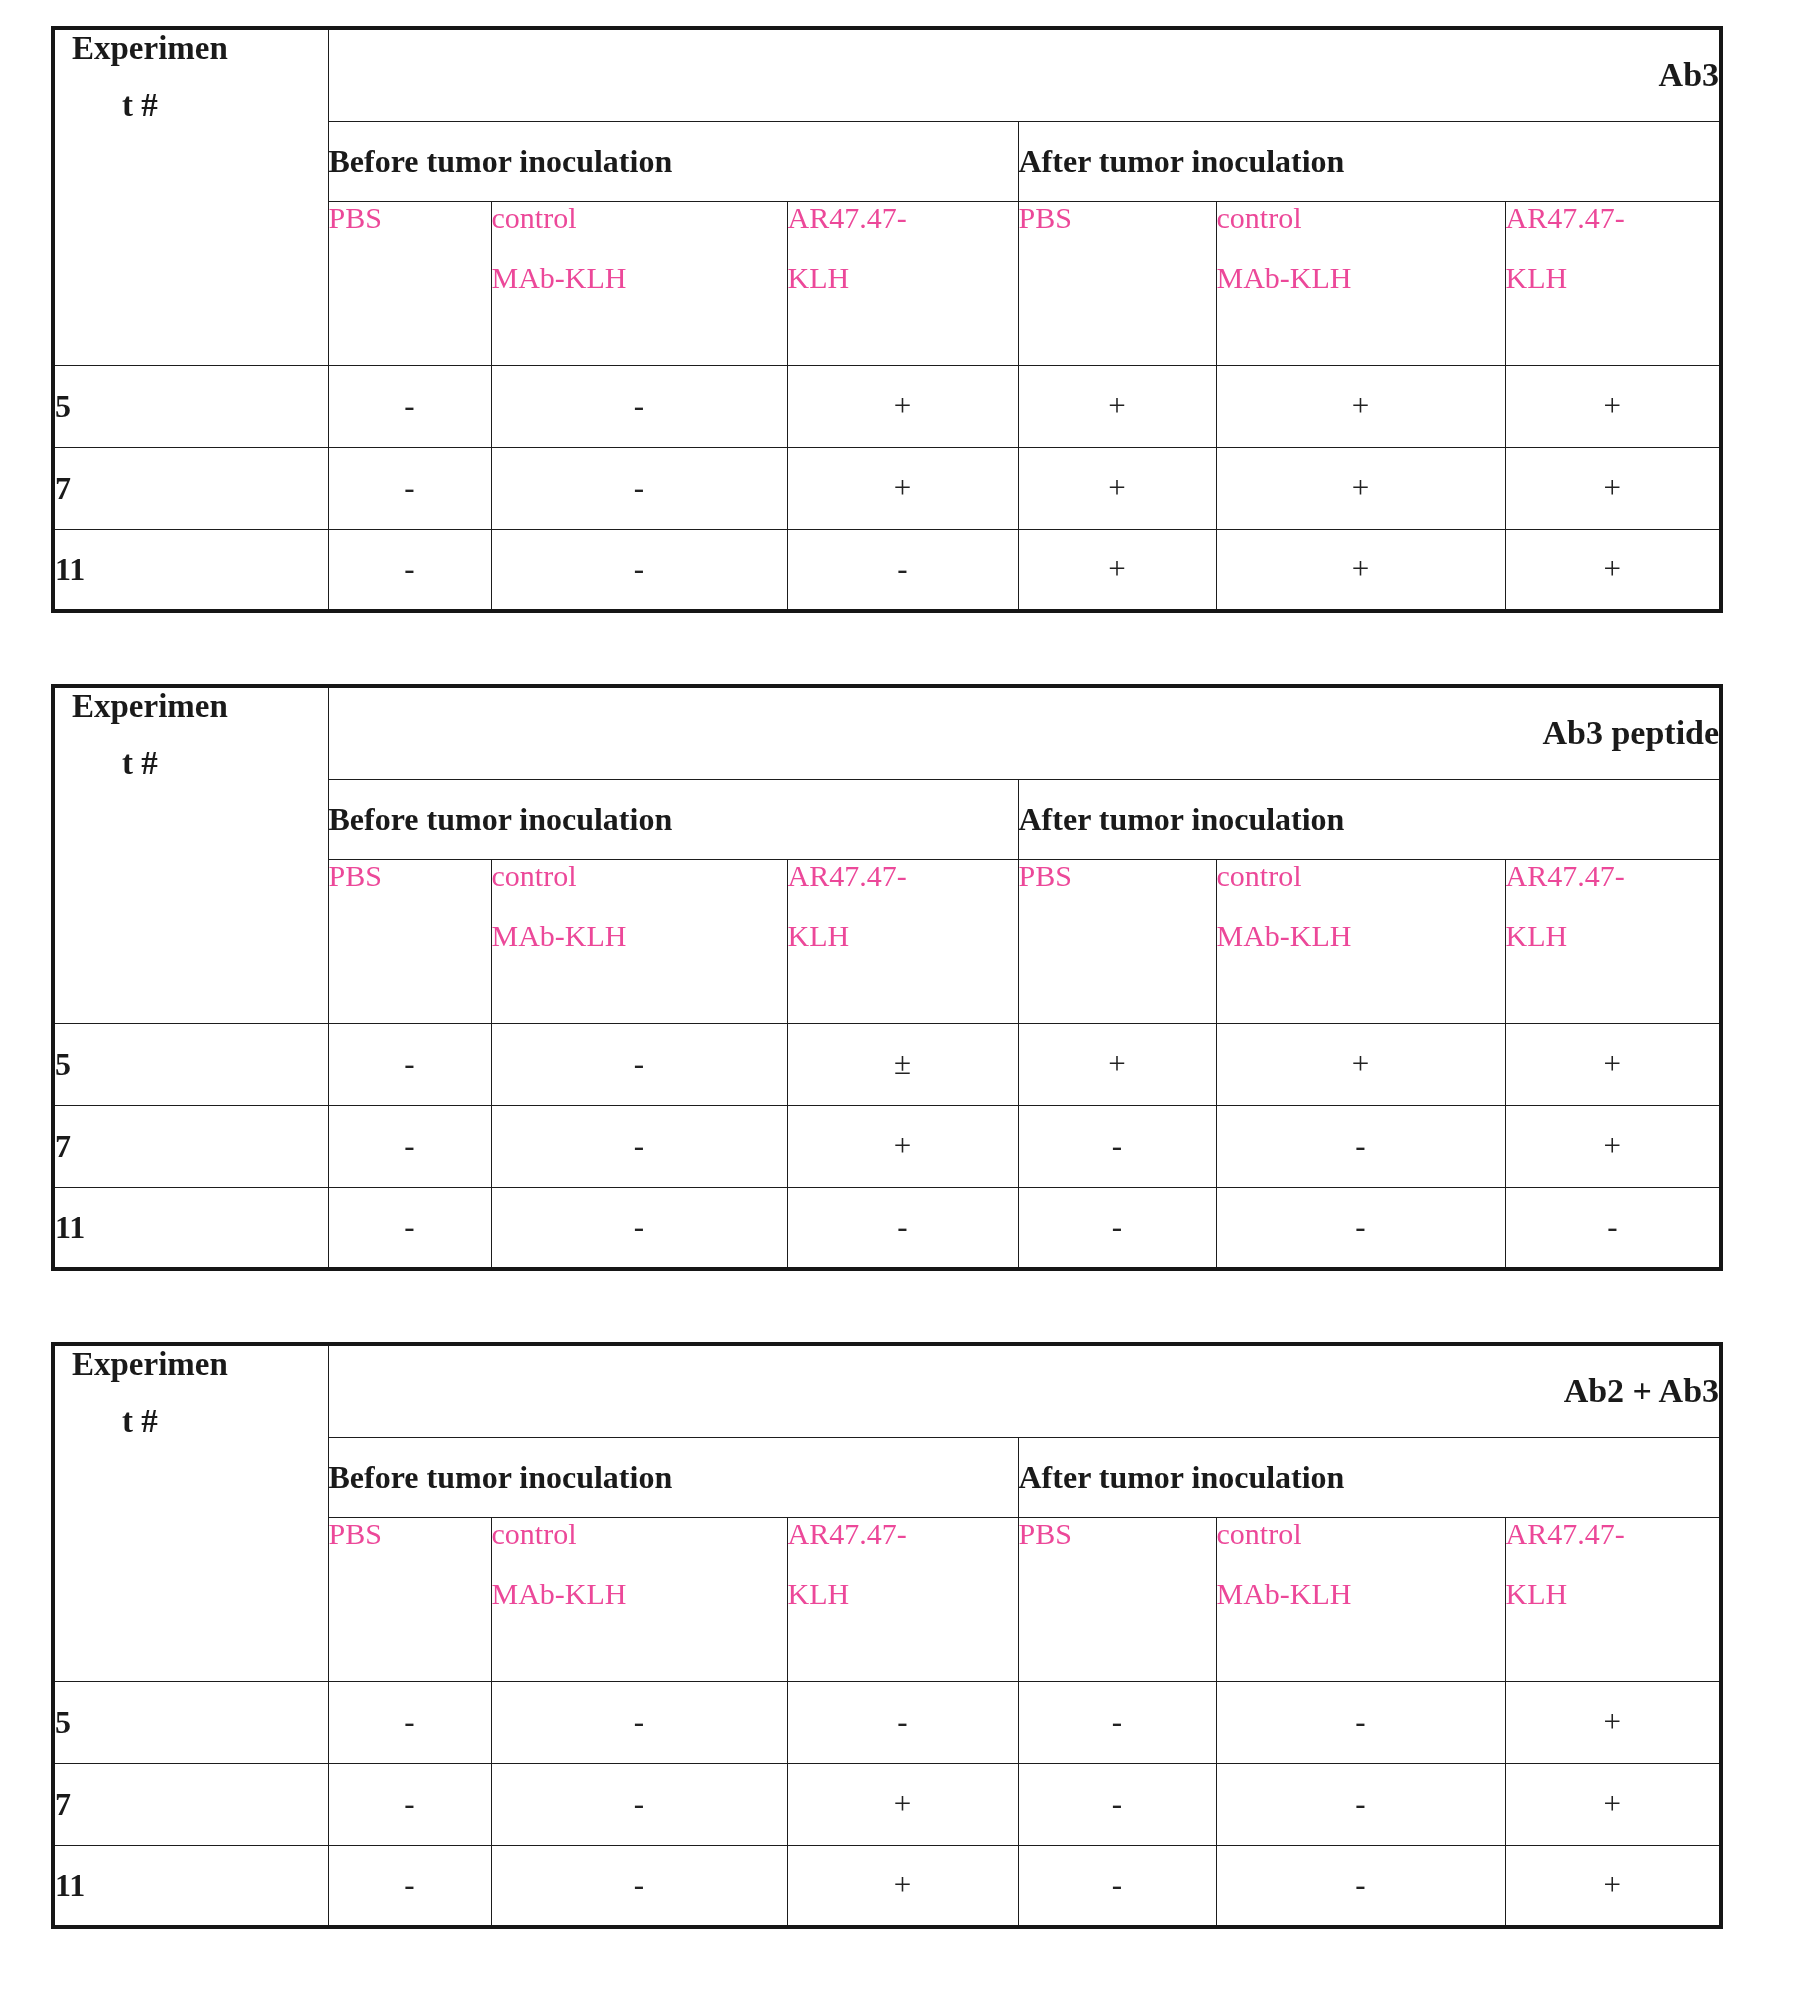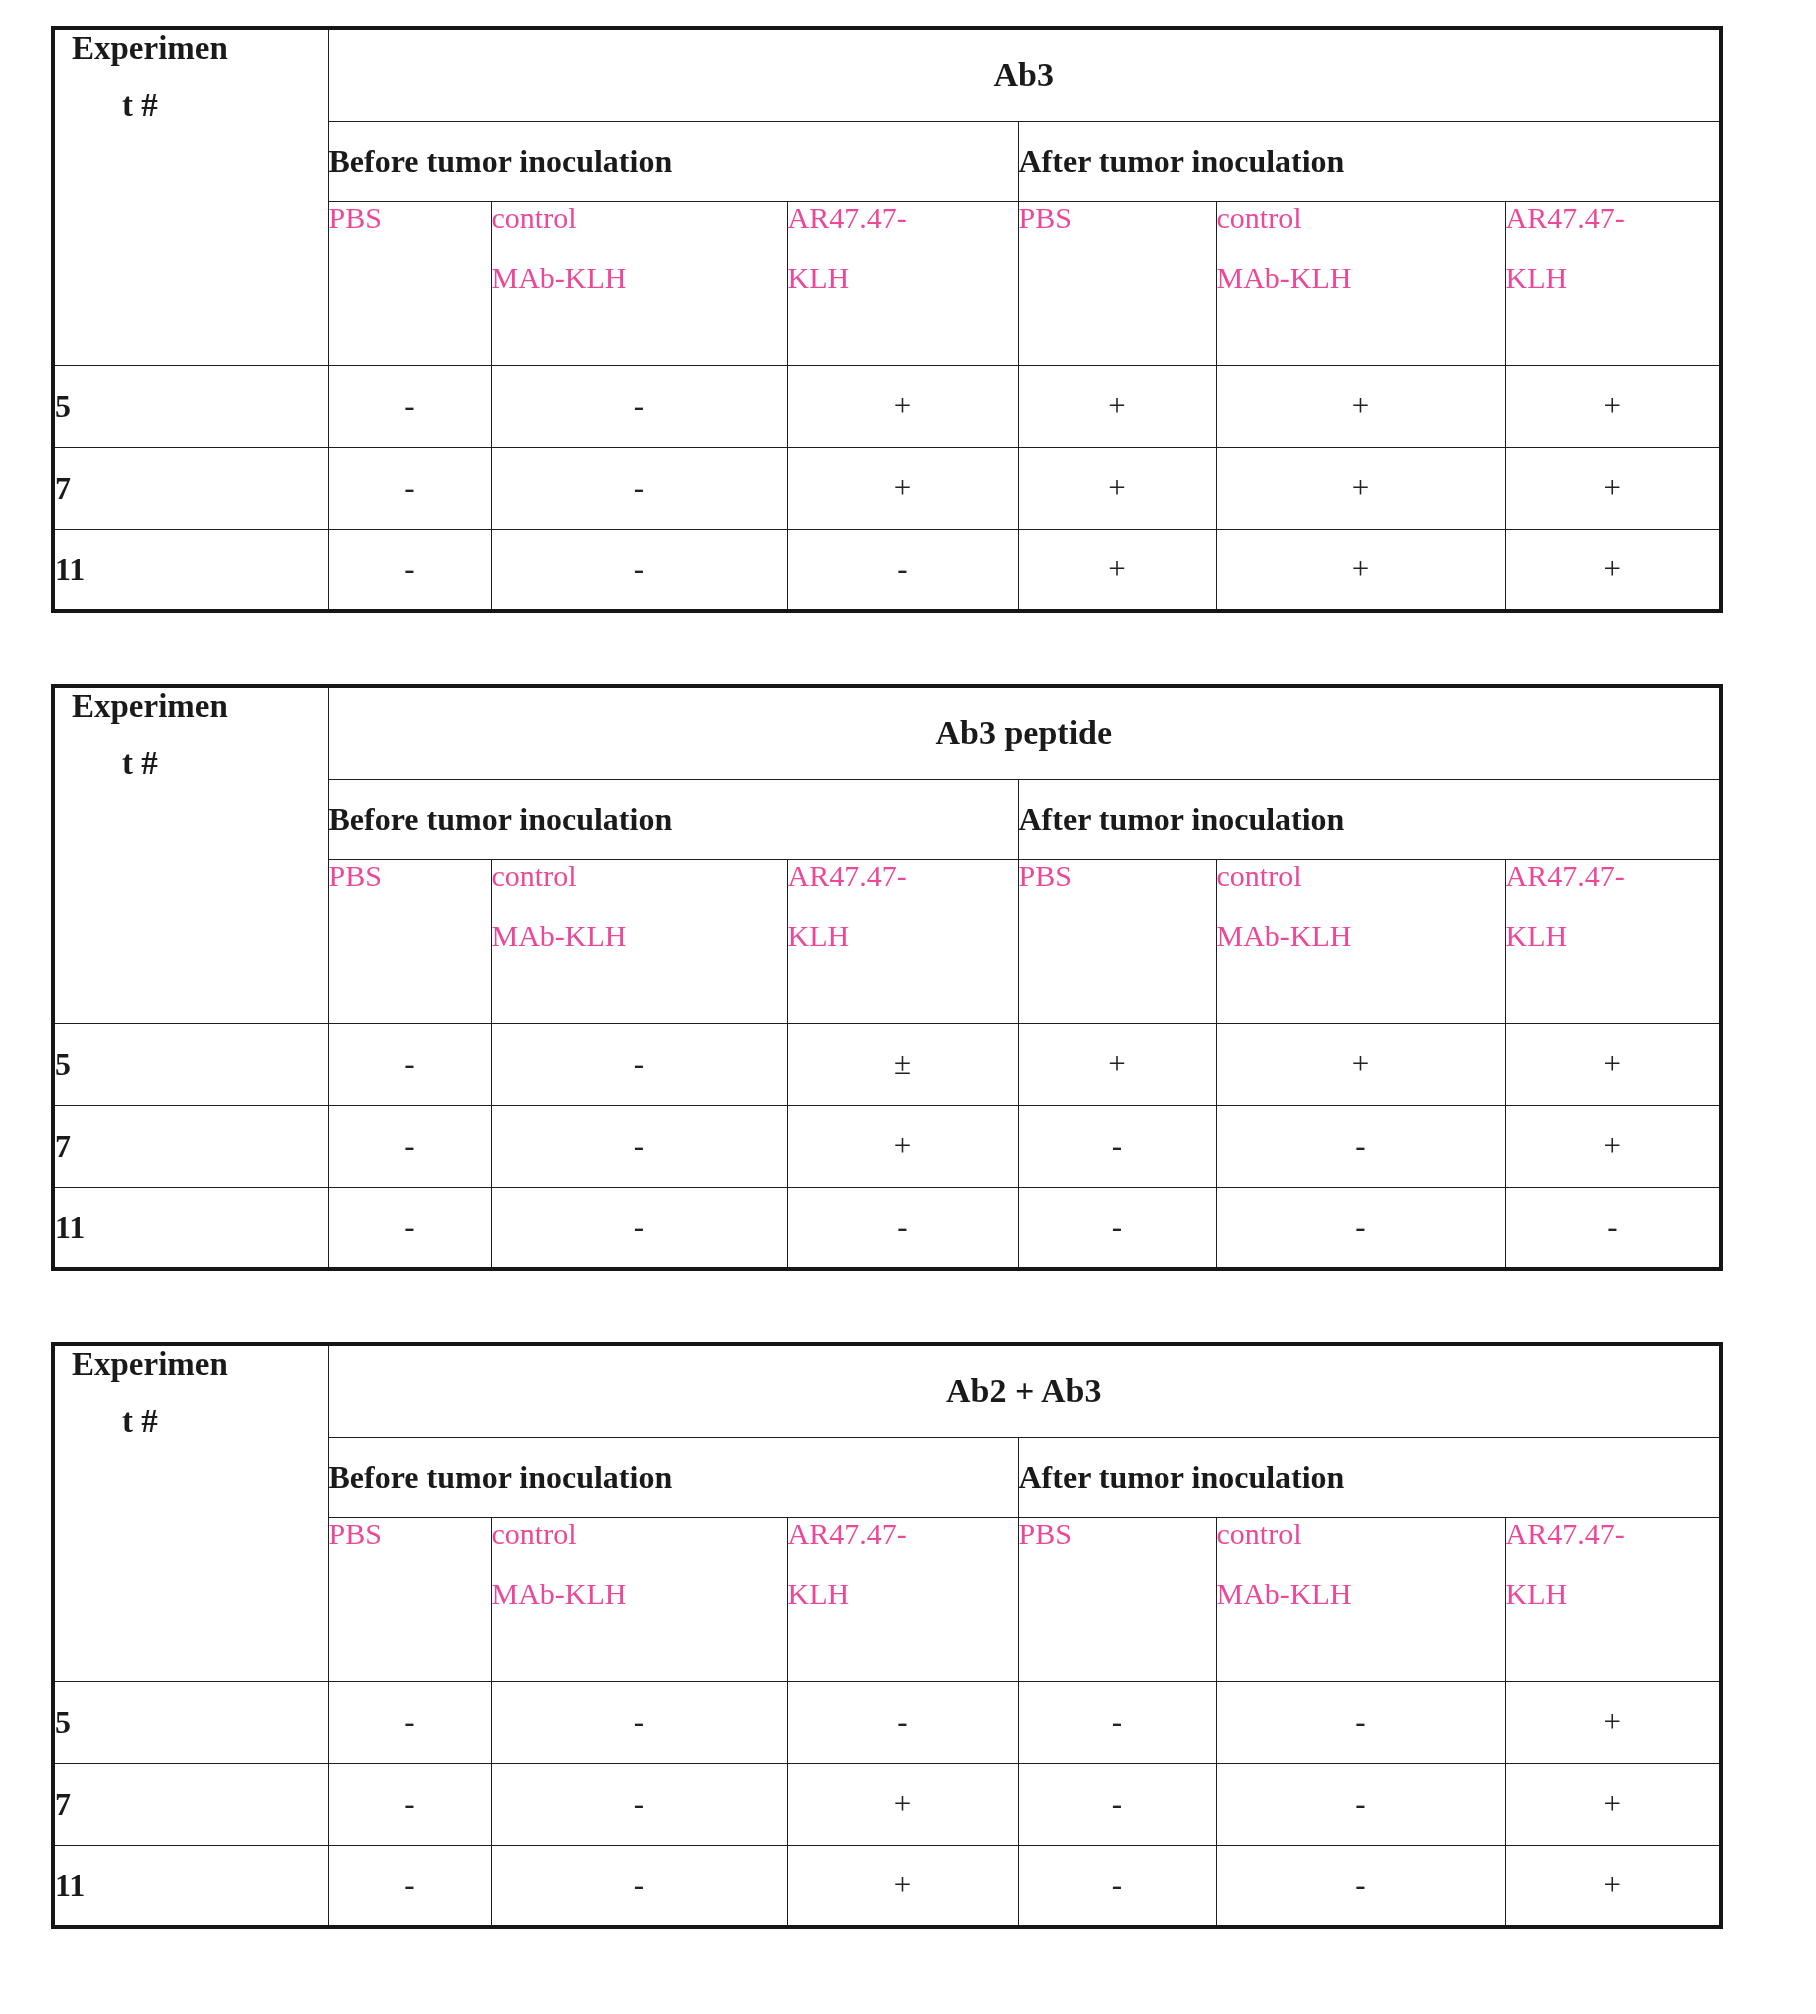--- a/index.html
+++ b/index.html
@@ -51,21 +51,21 @@
     line-height: 1.1;
   }
   .exp-l2 {
     font-weight: bold;
     font-size: 33px;
     padding-left: 67px;
     margin-top: 20.5px;
     line-height: 1.1;
   }
   td.title-cell {
-    text-align: center;
+    text-align: right;
     font-weight: bold;
     font-size: 34px;
     vertical-align: middle;
   }
   td.sub-cell {
     text-align: left;
     font-weight: bold;
     font-size: 32px;
     vertical-align: middle;
   }

